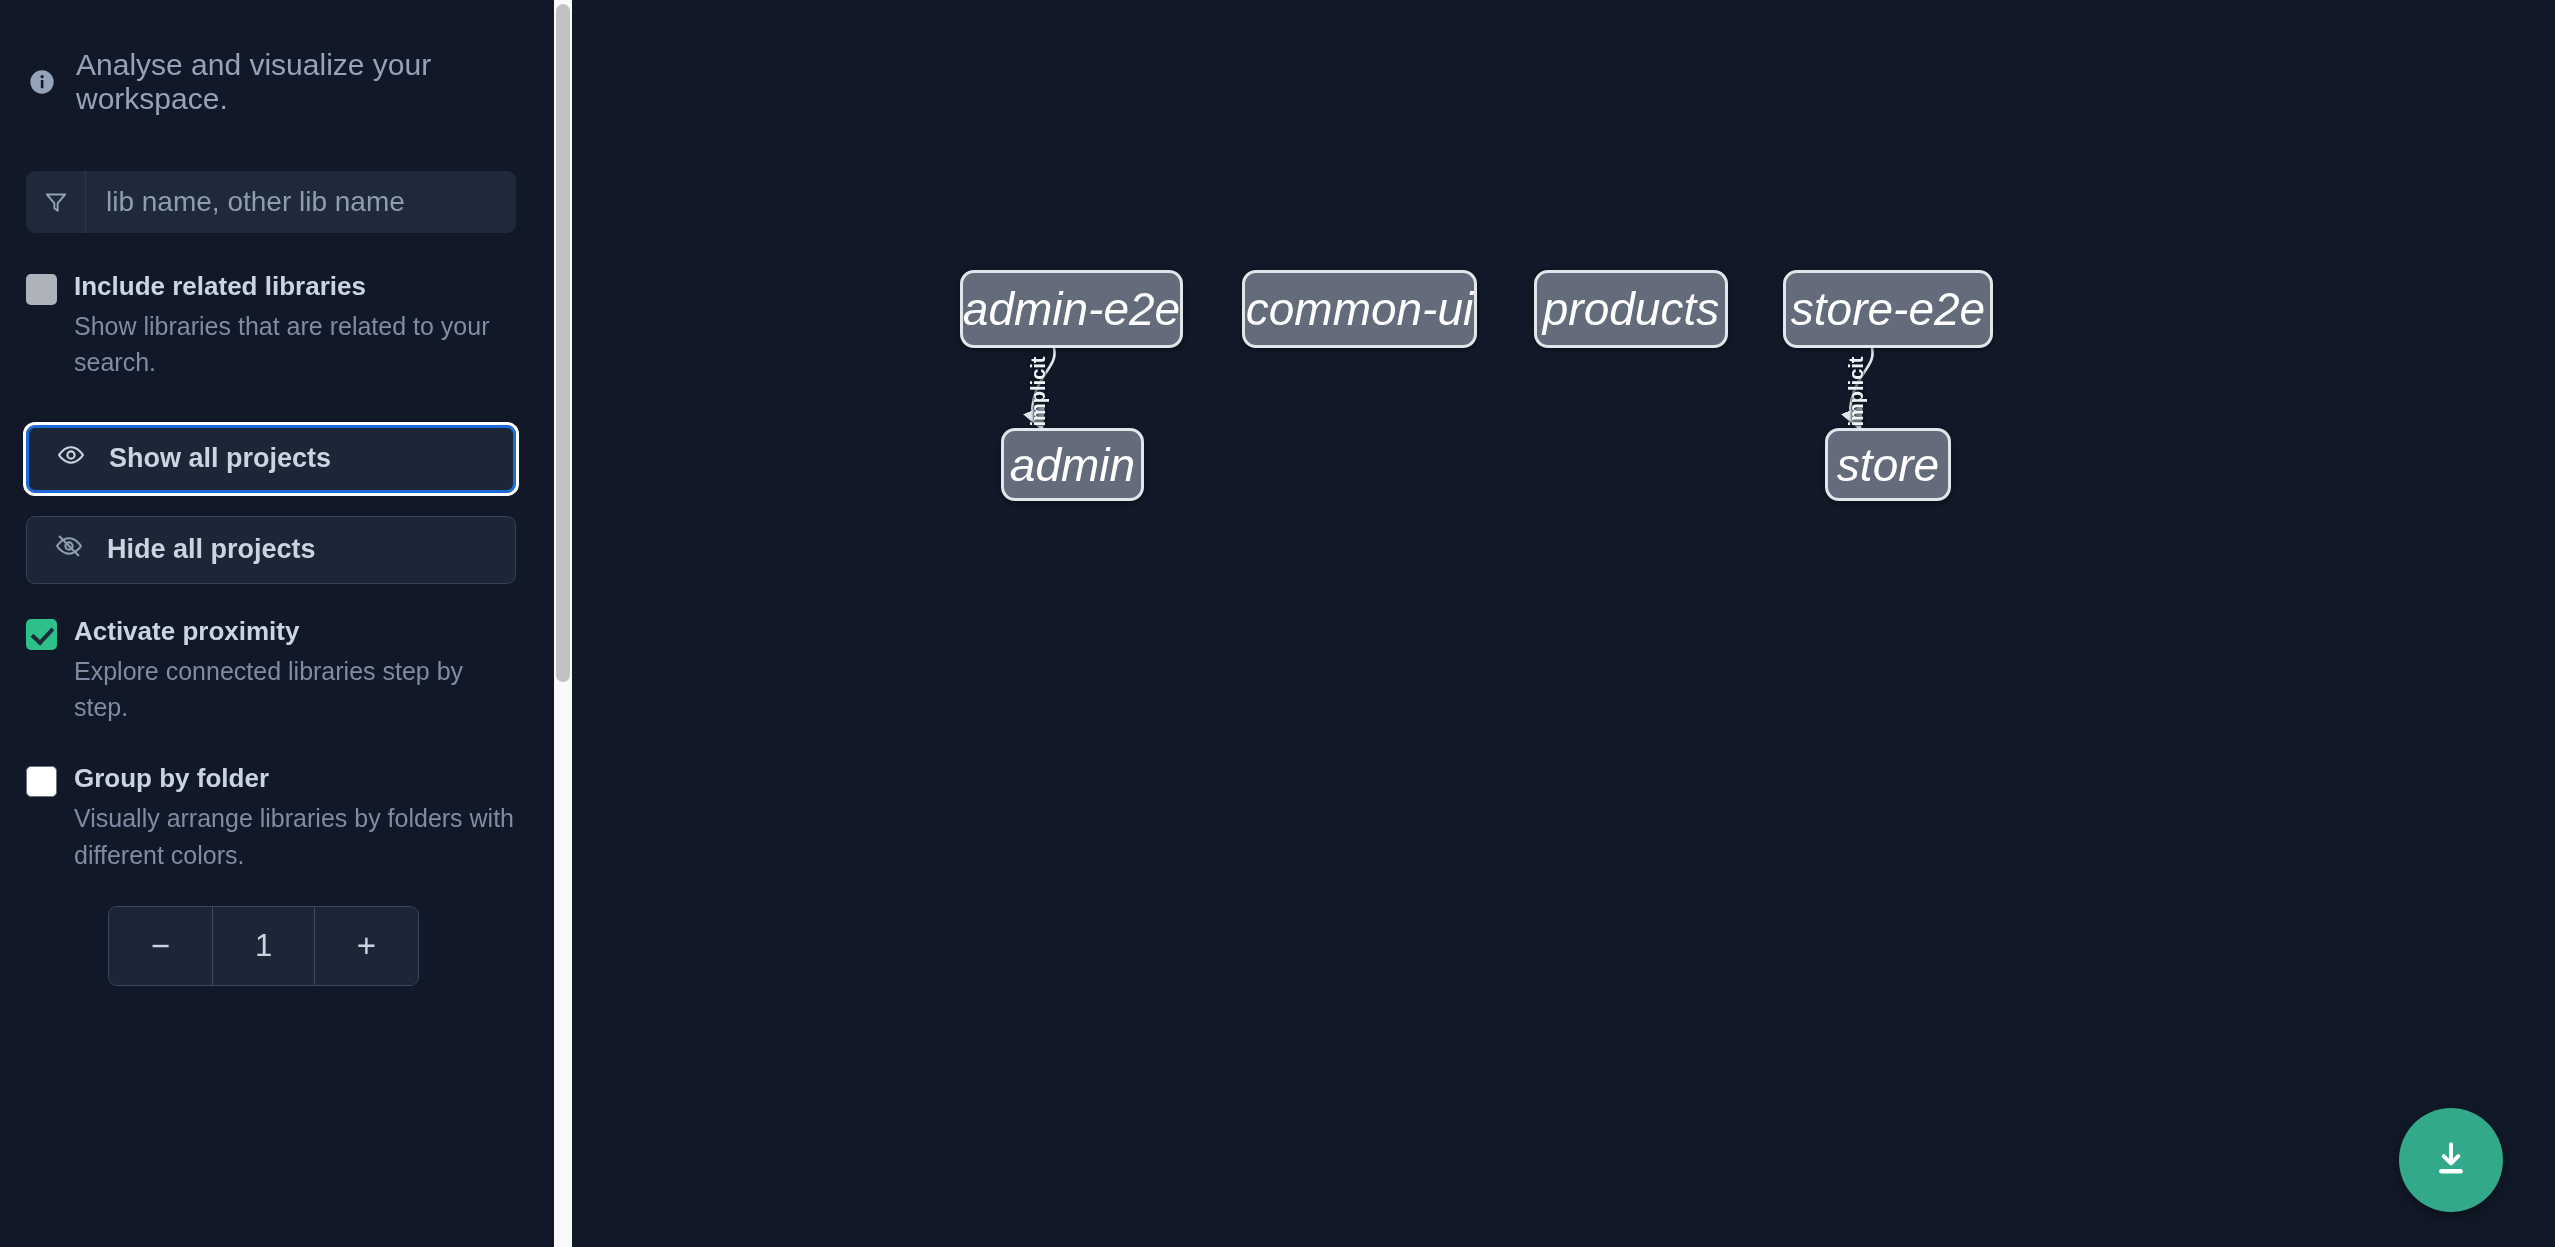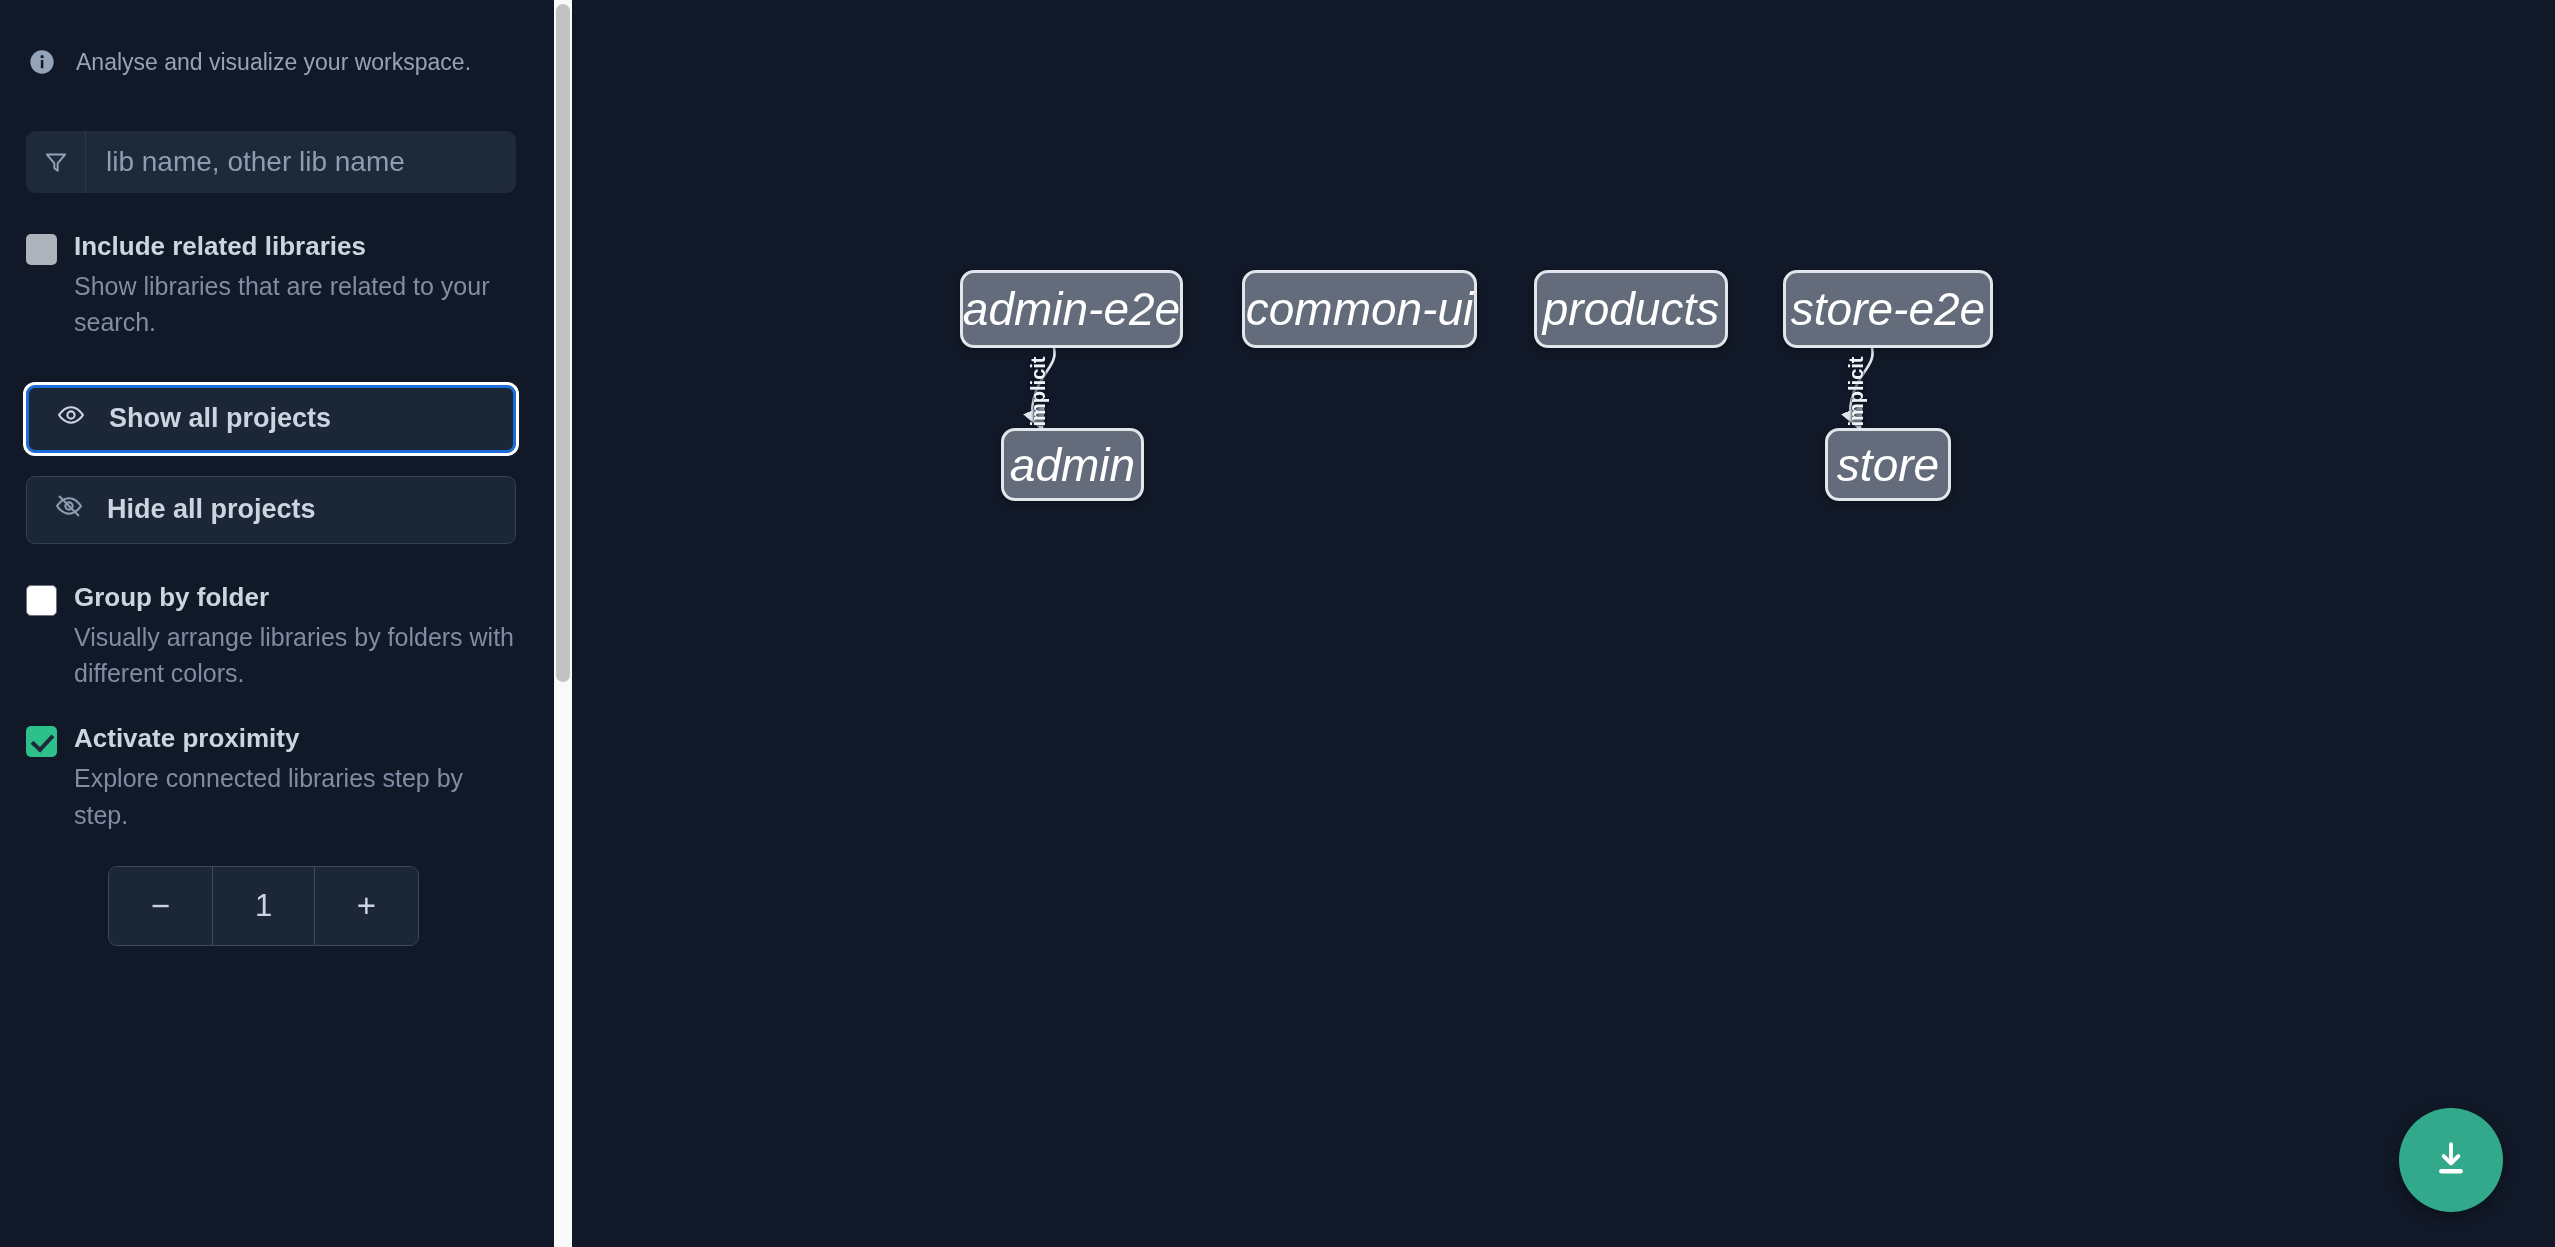--- a/index.html
+++ b/index.html
@@ -42,21 +42,21 @@
   }
 
   .info-row {
     display: flex; align-items: center;
     padding: 48px 0 0 28px;
     gap: 20px;
   }
   .info-icon { width: 28px; height: 28px; flex: 0 0 28px; }
   .info-text {
     color: #94a3b8;
-    font-size: 23px;
+    font-size: 30px;
   }
 
   .filter-wrap { padding: 55px 38px 0 26px; }
   .filter-box {
     display: flex; align-items: stretch;
     height: 62px;
     background: #1e2939;
     border-radius: 9px;
     overflow: hidden;
   }
@@ -281,33 +281,33 @@
           <svg viewBox="0 0 24 24" width="28" height="28" aria-hidden="true">
             <path fill="none" stroke="#8d9cb1" stroke-width="1.8" d="M1.8 12s3.8-6.6 10.2-6.6S22.2 12 22.2 12s-3.8 6.6-10.2 6.6S1.8 12 1.8 12z"></path>
             <circle cx="12" cy="12" r="3.1" fill="none" stroke="#8d9cb1" stroke-width="1.8"></circle>
             <path stroke="#8d9cb1" stroke-width="1.8" d="M3.5 3.5l17 17"></path>
           </svg>
         </span>
         <span>Hide all projects</span>
       </button>
     </div>
 
+    <div class="opt-block tight">
+      <span class="cb checked"></span>
+      <span class="opt-text">
+        <span class="opt-label">Activate proximity</span>
+        <span class="opt-desc">Explore connected libraries step by step.</span>
+      </span>
+    </div>
+
     <div class="opt-block">
       <span class="cb unchecked"></span>
       <span class="opt-text">
         <span class="opt-label">Group by folder</span>
         <span class="opt-desc">Visually arrange libraries by folders with different colors.</span>
-      </span>
-    </div>
-
-    <div class="opt-block tight">
-      <span class="cb checked"></span>
-      <span class="opt-text">
-        <span class="opt-label">Activate proximity</span>
-        <span class="opt-desc">Explore connected libraries step by step.</span>
       </span>
     </div>
 
     <div class="stepper-wrap">
       <div class="stepper">
         <button class="st-btn">−</button>
         <span class="st-val">1</span>
         <button class="st-btn">+</button>
       </div>
     </div>

